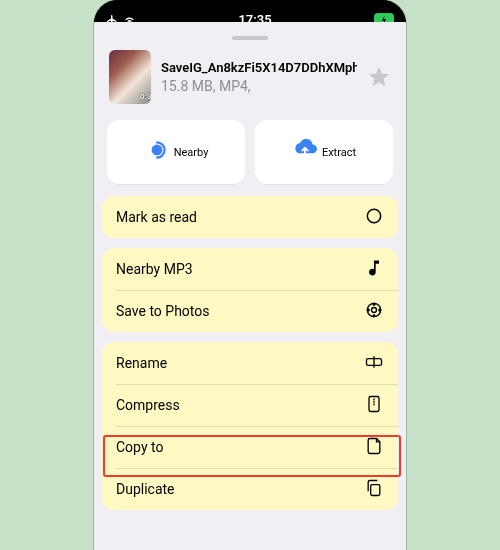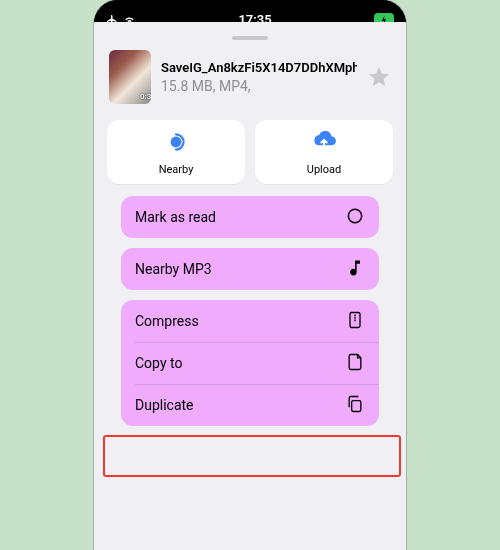--- a/index.html
+++ b/index.html
@@ -106,31 +106,31 @@
 
   
   .tiles {
     display:flex; gap:10px; padding: 6px 10px 12px;
   }
   .tile {
     flex:1;
     background:#fff;
     border-radius: 12px;
     height: 64px;
-    display:flex; flex-direction:column; align-items:center; justify-content:center;
+    display:flex; flex-direction:row; align-items:center; justify-content:center;
     gap:4px;
     box-shadow: 0 1px 1px rgba(0,0,0,0.05);
   }
   .tile svg { width:26px; height:26px; }
   .tile .label { font-size: 11px; color:#000; }
 
   
   .menu-group {
-    margin: 0 24px 10px;
-    background:#f0abfc;
+    margin: 0 5px 10px;
+    background:#fef9c3;
     border-radius: 12px;
     overflow:hidden;
   }
   .menu-row {
     display:flex; align-items:center; justify-content:space-between;
     height: 42px;
     padding: 0 14px;
     font-size: 14px;
     color:#000;
     position:relative;
@@ -214,21 +214,21 @@
           </span>
           <span class="label">Nearby</span>
         </div>
         <div class="tile">
           <span>
             <svg viewBox="0 0 24 24">
                 <path d="M19 15a4 4 0 000-8 6 6 0 00-11.5-1.5A5 5 0 006 15h13z" fill="#3b82f6"></path>
                 <path d="M12 10v7m-2.5-4.5L12 10l2.5 2.5" stroke="#fff" stroke-width="1.8" stroke-linecap="round" stroke-linejoin="round" fill="none"></path>
               </svg>
           </span>
-          <span class="label">Upload</span>
+          <span class="label">Extract</span>
         </div>
       </div>
 
       <div class="menu-group">
         <div class="menu-row">
           <span>Mark as read</span>
           <span>
             <svg viewBox="0 0 24 24" fill="none">
                 <circle cx="12" cy="12" r="8" stroke="#000" stroke-width="1.8"></circle>
               </svg>
@@ -238,23 +238,45 @@
 
       <div class="menu-group">
         <div class="menu-row">
           <span>Nearby MP3</span>
           <span>
             <svg viewBox="0 0 24 24" fill="#000">
                 <path d="M12 3v10.55A4 4 0 1014 17V7h4V3h-6z"></path>
               </svg>
           </span>
         </div>
+        <div class="menu-row">
+          <span>Save to Photos</span>
+          <span>
+            <svg viewBox="0 0 24 24" fill="none" stroke="#000" stroke-width="1.6">
+                <circle cx="12" cy="12" r="3"></circle>
+                <circle cx="12" cy="12" r="8"></circle>
+                <circle cx="12" cy="5" r="1.2" fill="#000"></circle>
+                <circle cx="12" cy="19" r="1.2" fill="#000"></circle>
+                <circle cx="5" cy="12" r="1.2" fill="#000"></circle>
+                <circle cx="19" cy="12" r="1.2" fill="#000"></circle>
+              </svg>
+          </span>
+        </div>
       </div>
 
       <div class="menu-group">
+        <div class="menu-row">
+          <span>Rename</span>
+          <span>
+            <svg viewBox="0 0 24 24" fill="none" stroke="#000" stroke-width="1.6">
+                <rect x="3" y="8" width="18" height="8" rx="2"></rect>
+                <path d="M12 5v14"></path>
+              </svg>
+          </span>
+        </div>
         <div class="menu-row">
           <span>Compress</span>
           <span>
             <svg viewBox="0 0 24 24" fill="none" stroke="#000" stroke-width="1.6">
                 <rect x="6" y="3" width="12" height="18" rx="2"></rect>
                 <path d="M12 6v1M12 9v1M12 12v1" stroke-linecap="round"></path>
               </svg>
           </span>
         </div>
         <div class="menu-row">

